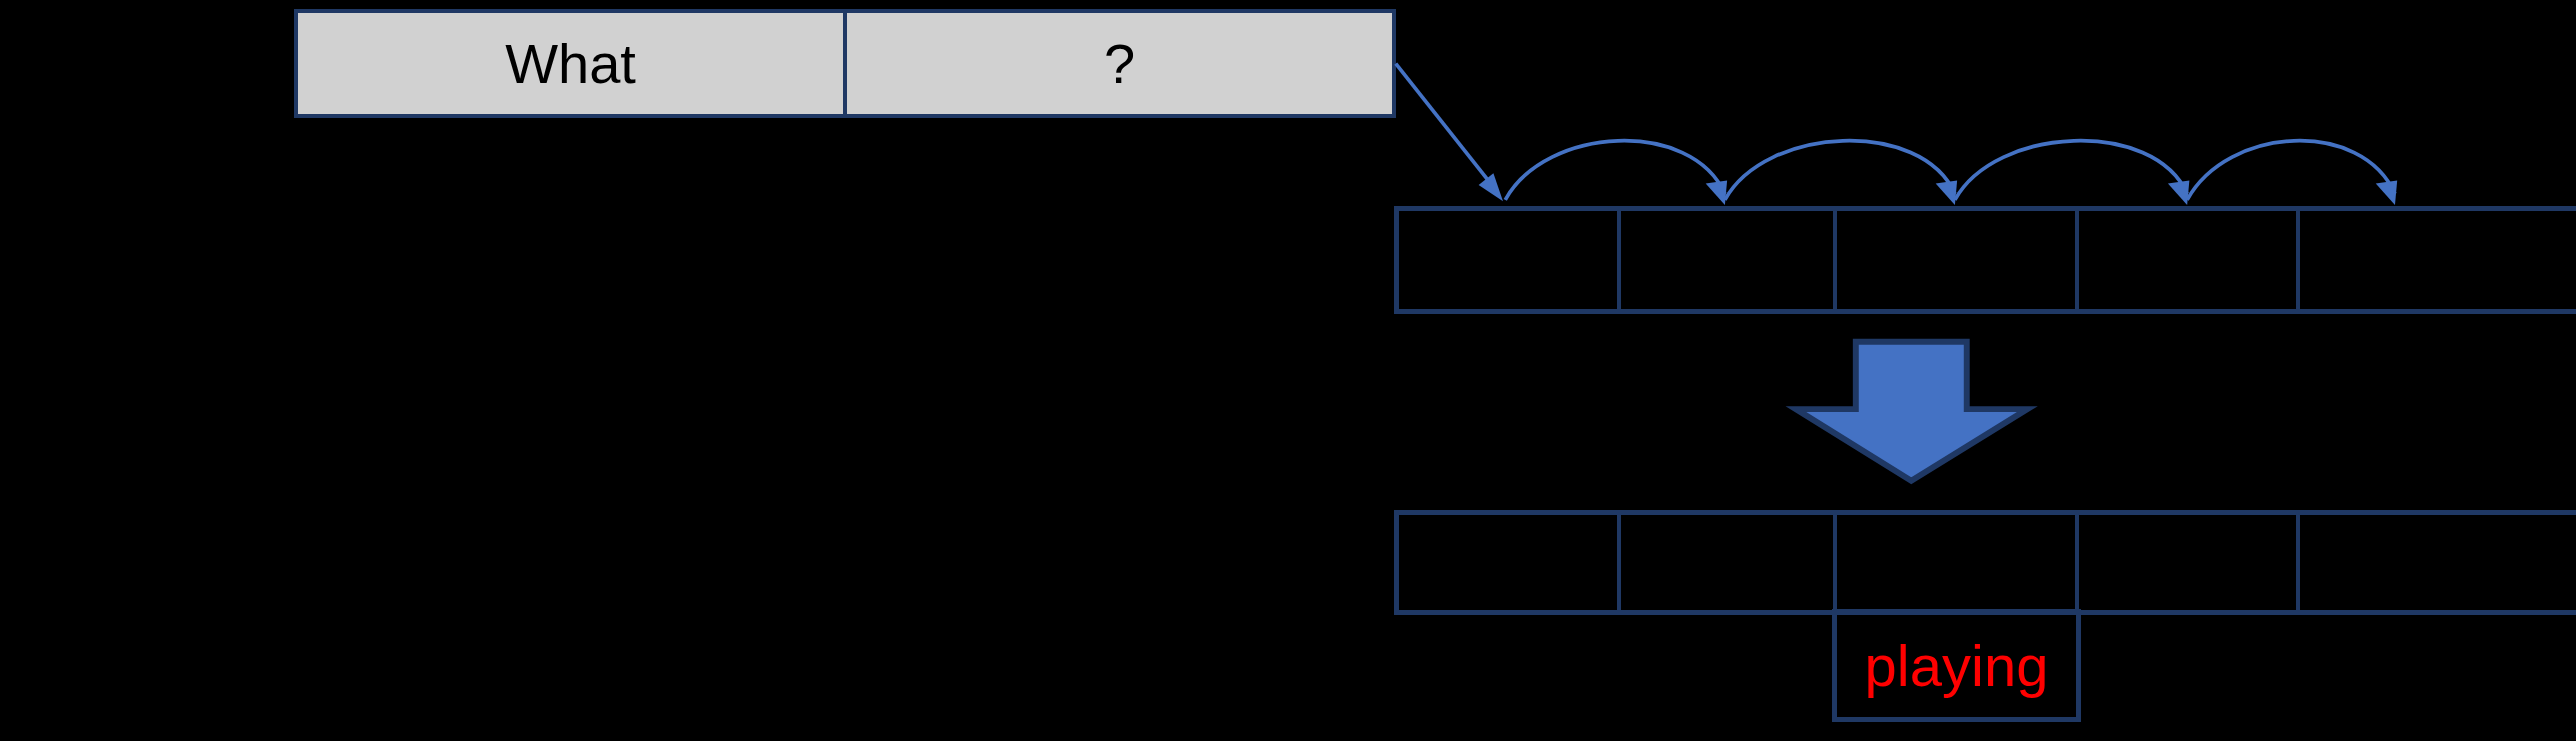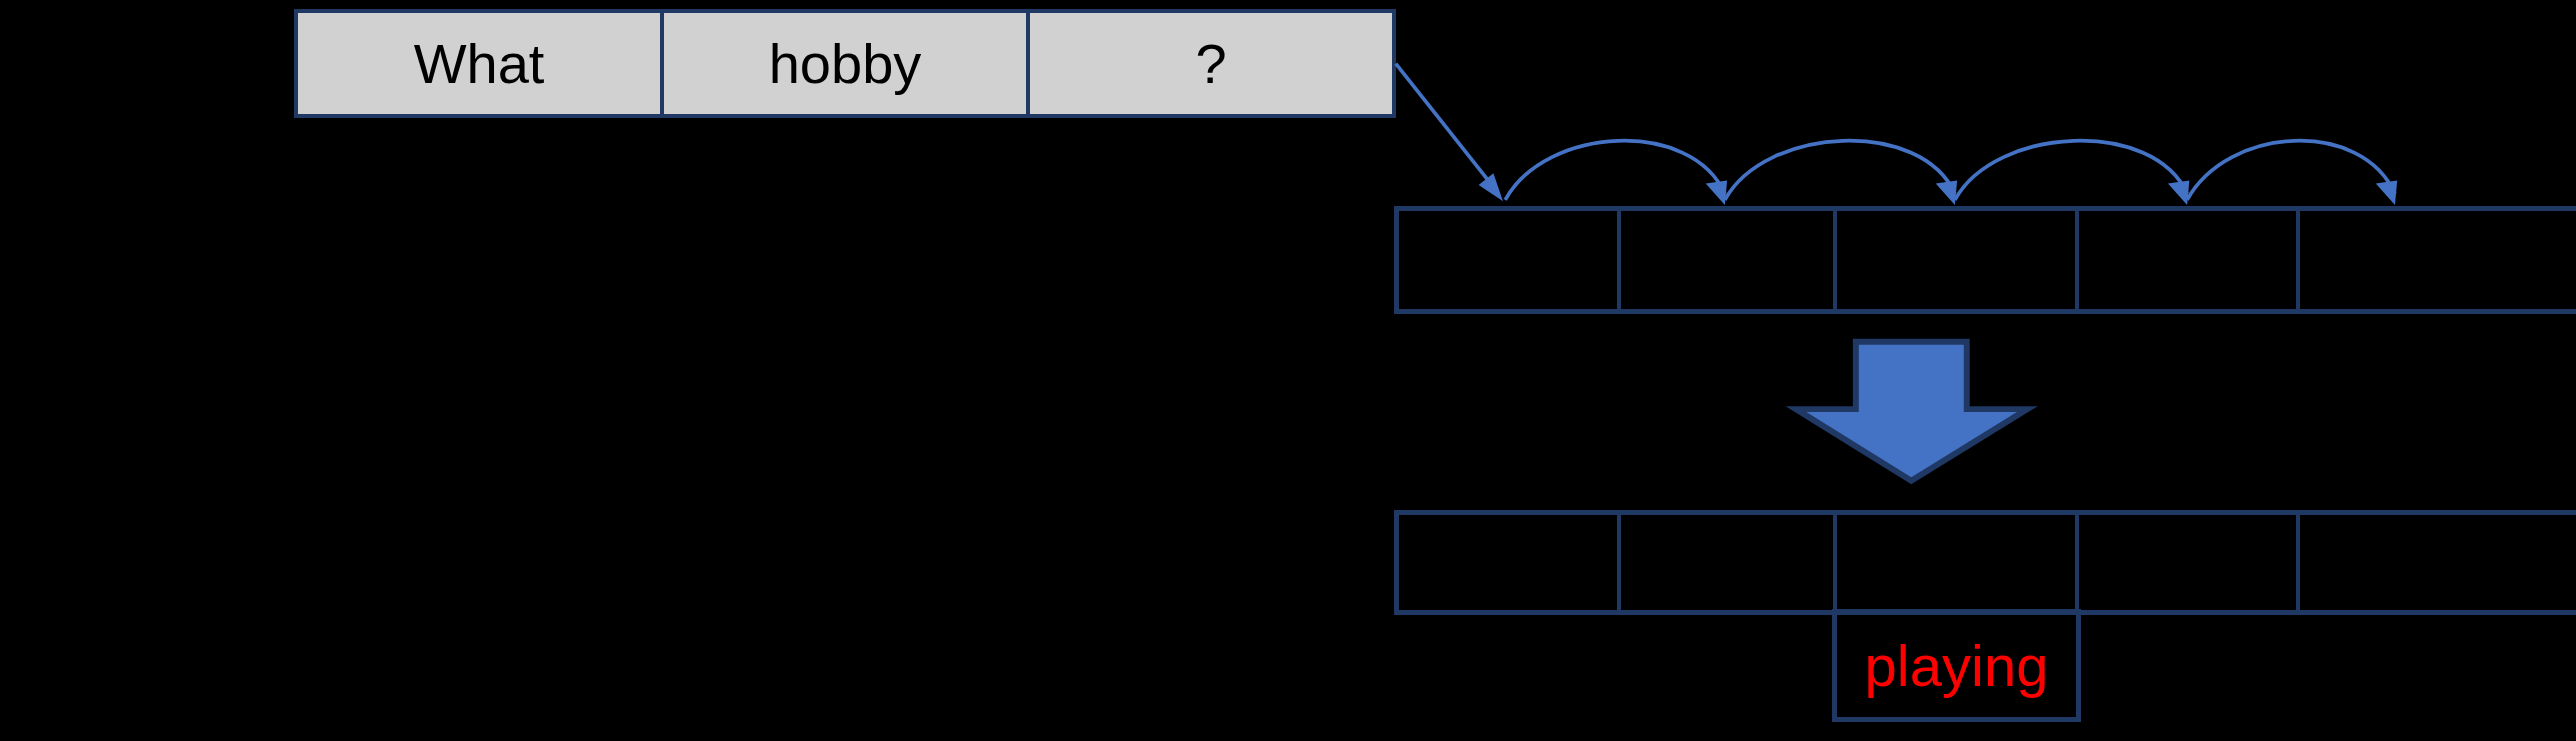--- a/index.html
+++ b/index.html
@@ -52,21 +52,20 @@
   .fill-blue{fill:var(--blue,#4472C4);stroke:none;}
   .big-arrow{fill:var(--blue,#4472C4);stroke:var(--navy,#1F3864);stroke-width:8px;stroke-linejoin:miter;}
 </style>
 </head>
 <body>
 
 <div class="canvas">
 
   <div class="row sentence-row">
     <div class="cell">What</div>
-    <div class="cell">hobby</div>
     <div class="cell">?</div>
   </div>
 
   <svg class="overlay" width="2576" height="742" viewBox="0 0 3483 1003">
 
     <g>
       <path class="stroke-blue" d="M1871 86 L2004 254"></path>
       <polygon class="fill-blue" points="2016,272 2003,234 1983,250"></polygon>
     </g>
 

